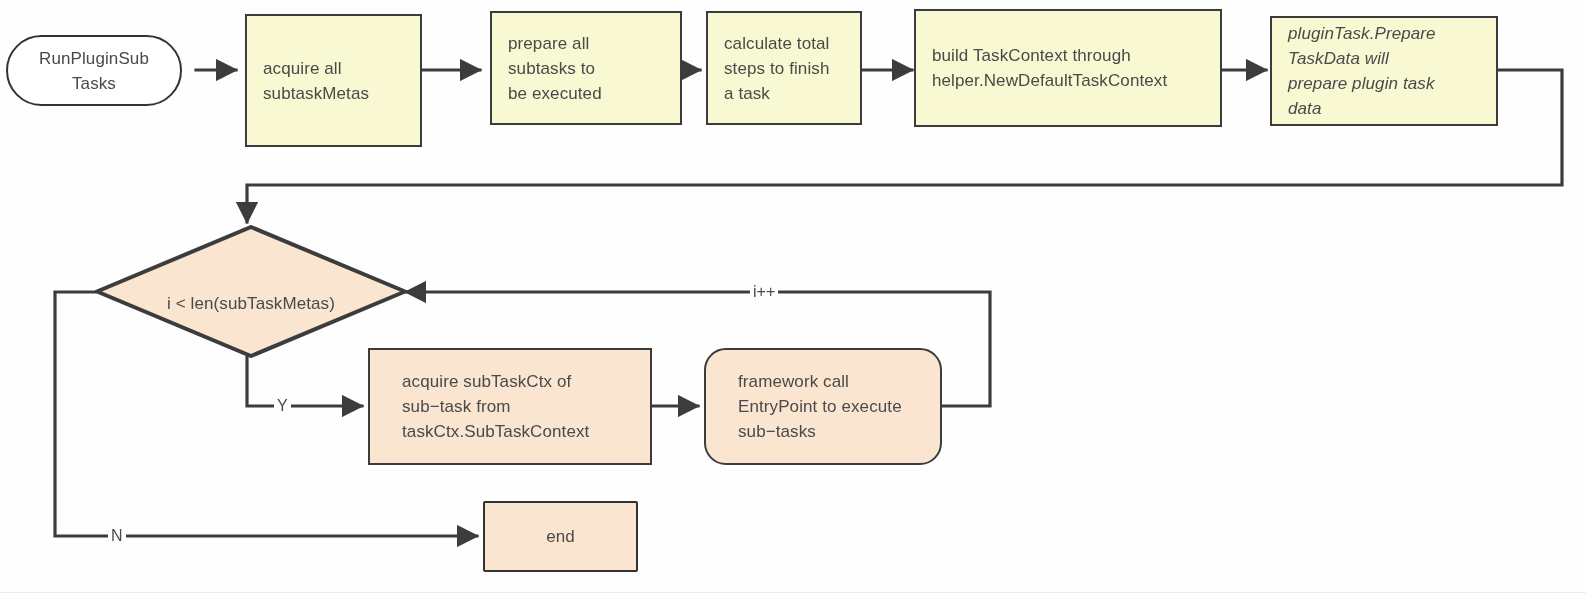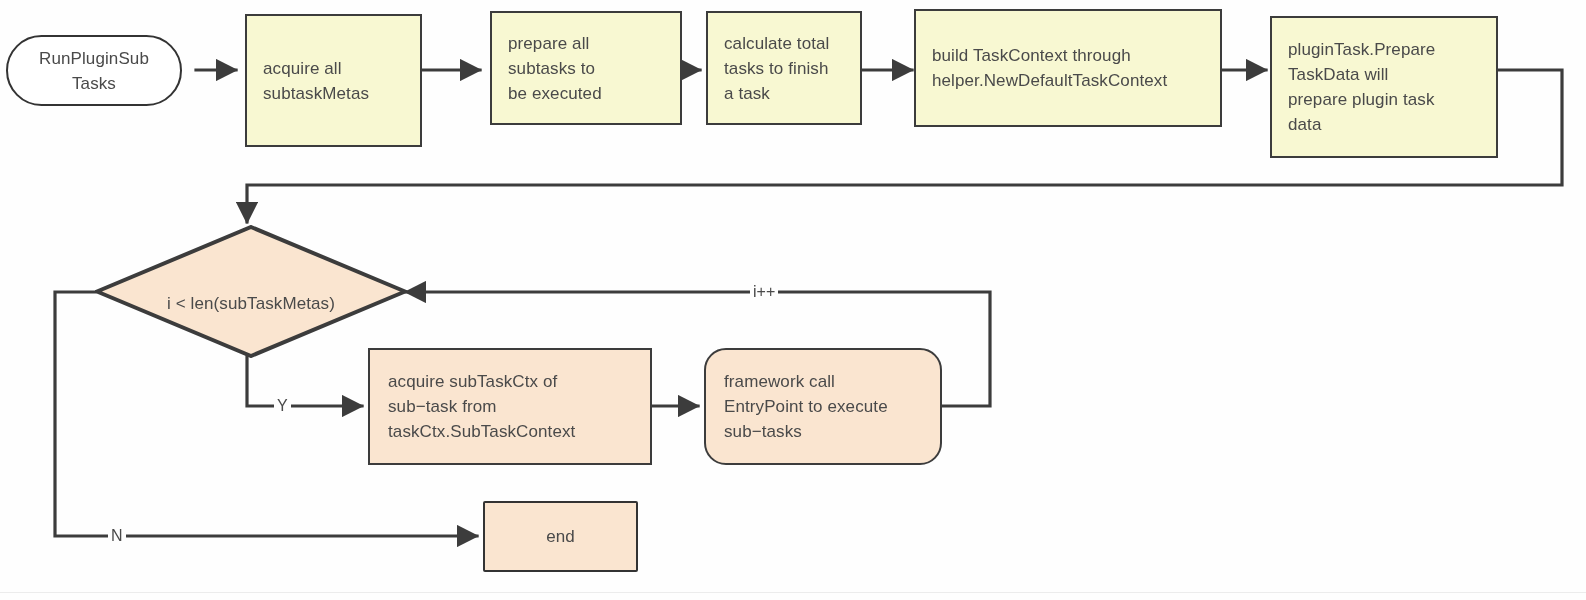--- a/index.html
+++ b/index.html
@@ -60,21 +60,21 @@
   
   .n-proc-y {
     background: #f8f8d2;
     border: 2.5px solid #3c3c3c;
     padding: 0 16px;
   }
   
   .n-proc-p {
     background: #fae5d0;
     border: 2.5px solid #3c3c3c;
-    padding: 0 18px;
+    padding: 0 32px;
   }
   
   .n-decision {
     background: transparent;
     border: none;
     justify-content: center;
     text-align: center;
     pointer-events: none;
   }
   .n-decision .txt {
@@ -155,30 +155,30 @@
   </div>
 
   <div class="node n-proc-y" style="left:490px; top:11px; width:192px; height:114px;">
     <span class="txt">prepare all
 subtasks to
 be executed</span>
   </div>
 
   <div class="node n-proc-y" style="left:706px; top:11px; width:156px; height:114px;">
     <span class="txt">calculate total
-tasks to finish
+steps to finish
 a task</span>
   </div>
 
   <div class="node n-proc-y" style="left:914px; top:9px; width:308px; height:118px;">
     <span class="txt">build TaskContext through
 helper.NewDefaultTaskContext</span>
   </div>
 
-  <div class="node n-proc-y" style="left:1270px; top:16px; width:228px; height:142px;">
+  <div class="node n-proc-y" style="left:1270px; top:16px; width:228px; height:110px;font-style:italic;">
     <span class="txt">pluginTask.Prepare
 TaskData will
 prepare plugin task
 data</span>
   </div>
 
   <div class="node n-decision" style="left:95px; top:225px; width:312px; height:133px;">
     <svg class="diamond-shape" viewBox="0 0 312 133" preserveAspectRatio="none" xmlns="http://www.w3.org/2000/svg">
       <polygon points="156,2 310,66.5 156,131 2,66.5" fill="#fae5d0" stroke="#3c3c3c" stroke-width="4" vector-effect="non-scaling-stroke"></polygon>
     </svg>

